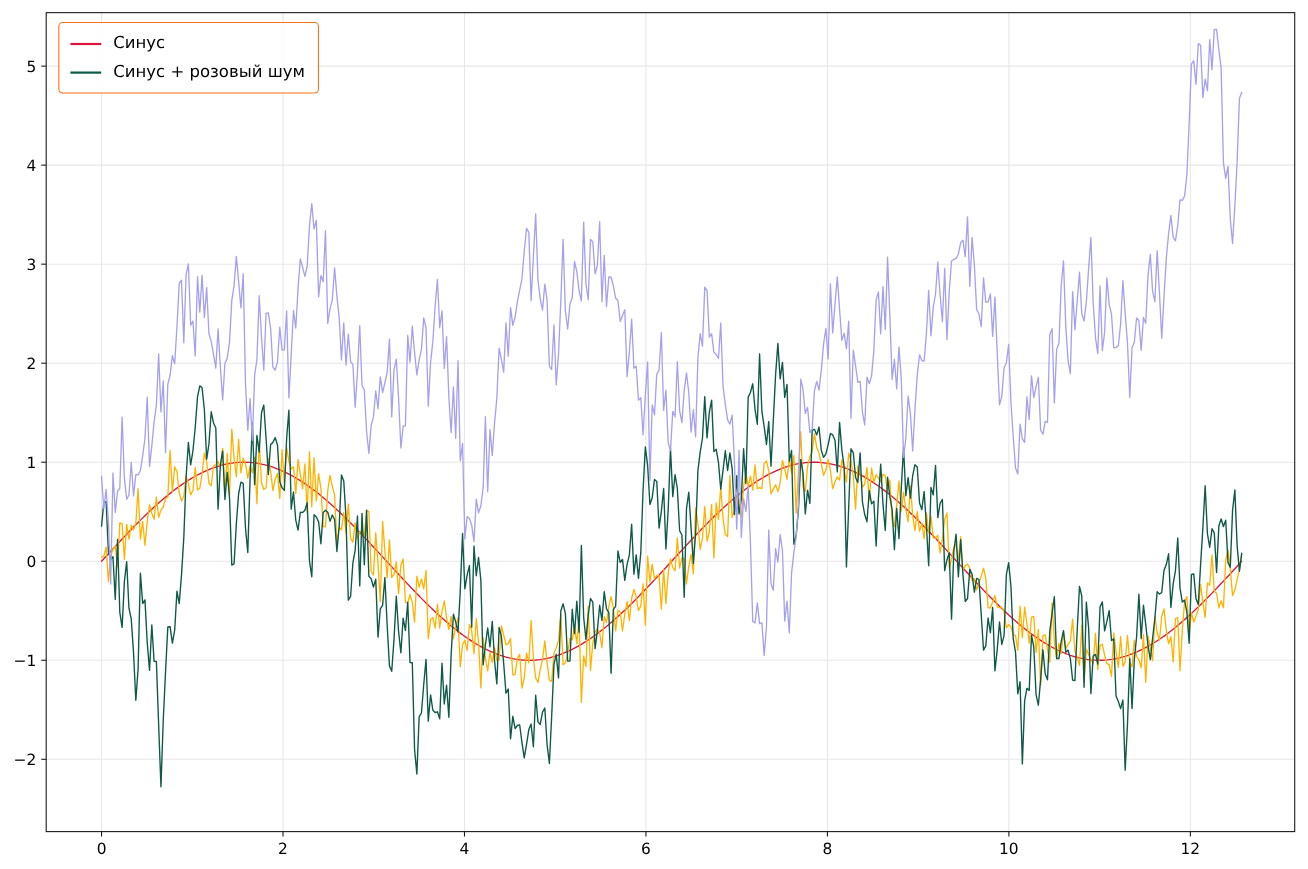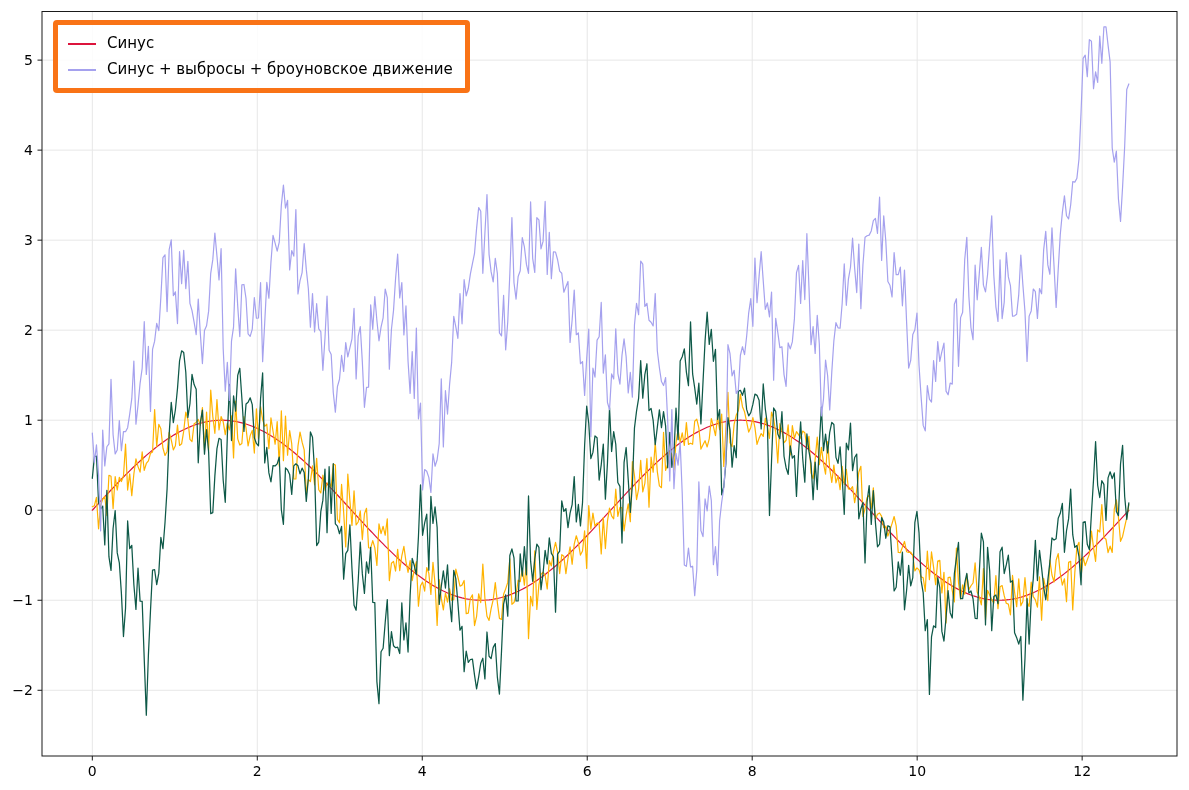--- a/index.html
+++ b/index.html
@@ -7,21 +7,21 @@
     position:relative;
     width:1189px;height:790px;
     background:#ffffff;
     font-family:"DejaVu Sans","Liberation Sans",sans-serif;
     overflow:hidden;
   }
   .figure svg{position:absolute;left:0;top:0;}
   .legend{
     position:absolute;left:53px;top:20px;
     background:rgba(255,255,255,0.85);
-    border:5px solid #f97316;
+    border:1px solid #f97316;
     border-radius:4px;
     padding:8px 12px 8px 10px;
     display:flex;flex-direction:column;gap:5px;
     z-index:2;
   }
   .legend-item{display:flex;align-items:center;gap:11px;height:21px;}
   .legend-swatch{display:inline-block;width:28px;height:2px;flex:0 0 28px;}
   .legend-label{font-size:15px;color:#000000;white-space:nowrap;line-height:21px;}
   .tick-text{font-size:14px;fill:#000000;}
 </style>
@@ -81,17 +81,17 @@
       <line x1="37.5" y1="60.1130592503023" x2="42" y2="60.1130592503023" stroke="#1a1a1a" stroke-width="1"></line>
       <text x="33" y="65.1130592503023" text-anchor="end" class="tick-text">5</text>
     </svg>
 
   <div class="legend">
     <div class="legend-item">
       <span class="legend-swatch" style="background: rgb(220, 20, 60);"></span>
       <span class="legend-label">Синус</span>
     </div>
     <div class="legend-item">
-      <span class="legend-swatch" style="background: rgb(165, 161, 238);"></span>
-      <span class="legend-label">Синус + выбросы + броуновское движение</span>
+      <span class="legend-swatch" style="background: rgb(14, 89, 72);"></span>
+      <span class="legend-label">Синус + розовый шум</span>
     </div>
   </div>
 </div>
 
 </body></html>

